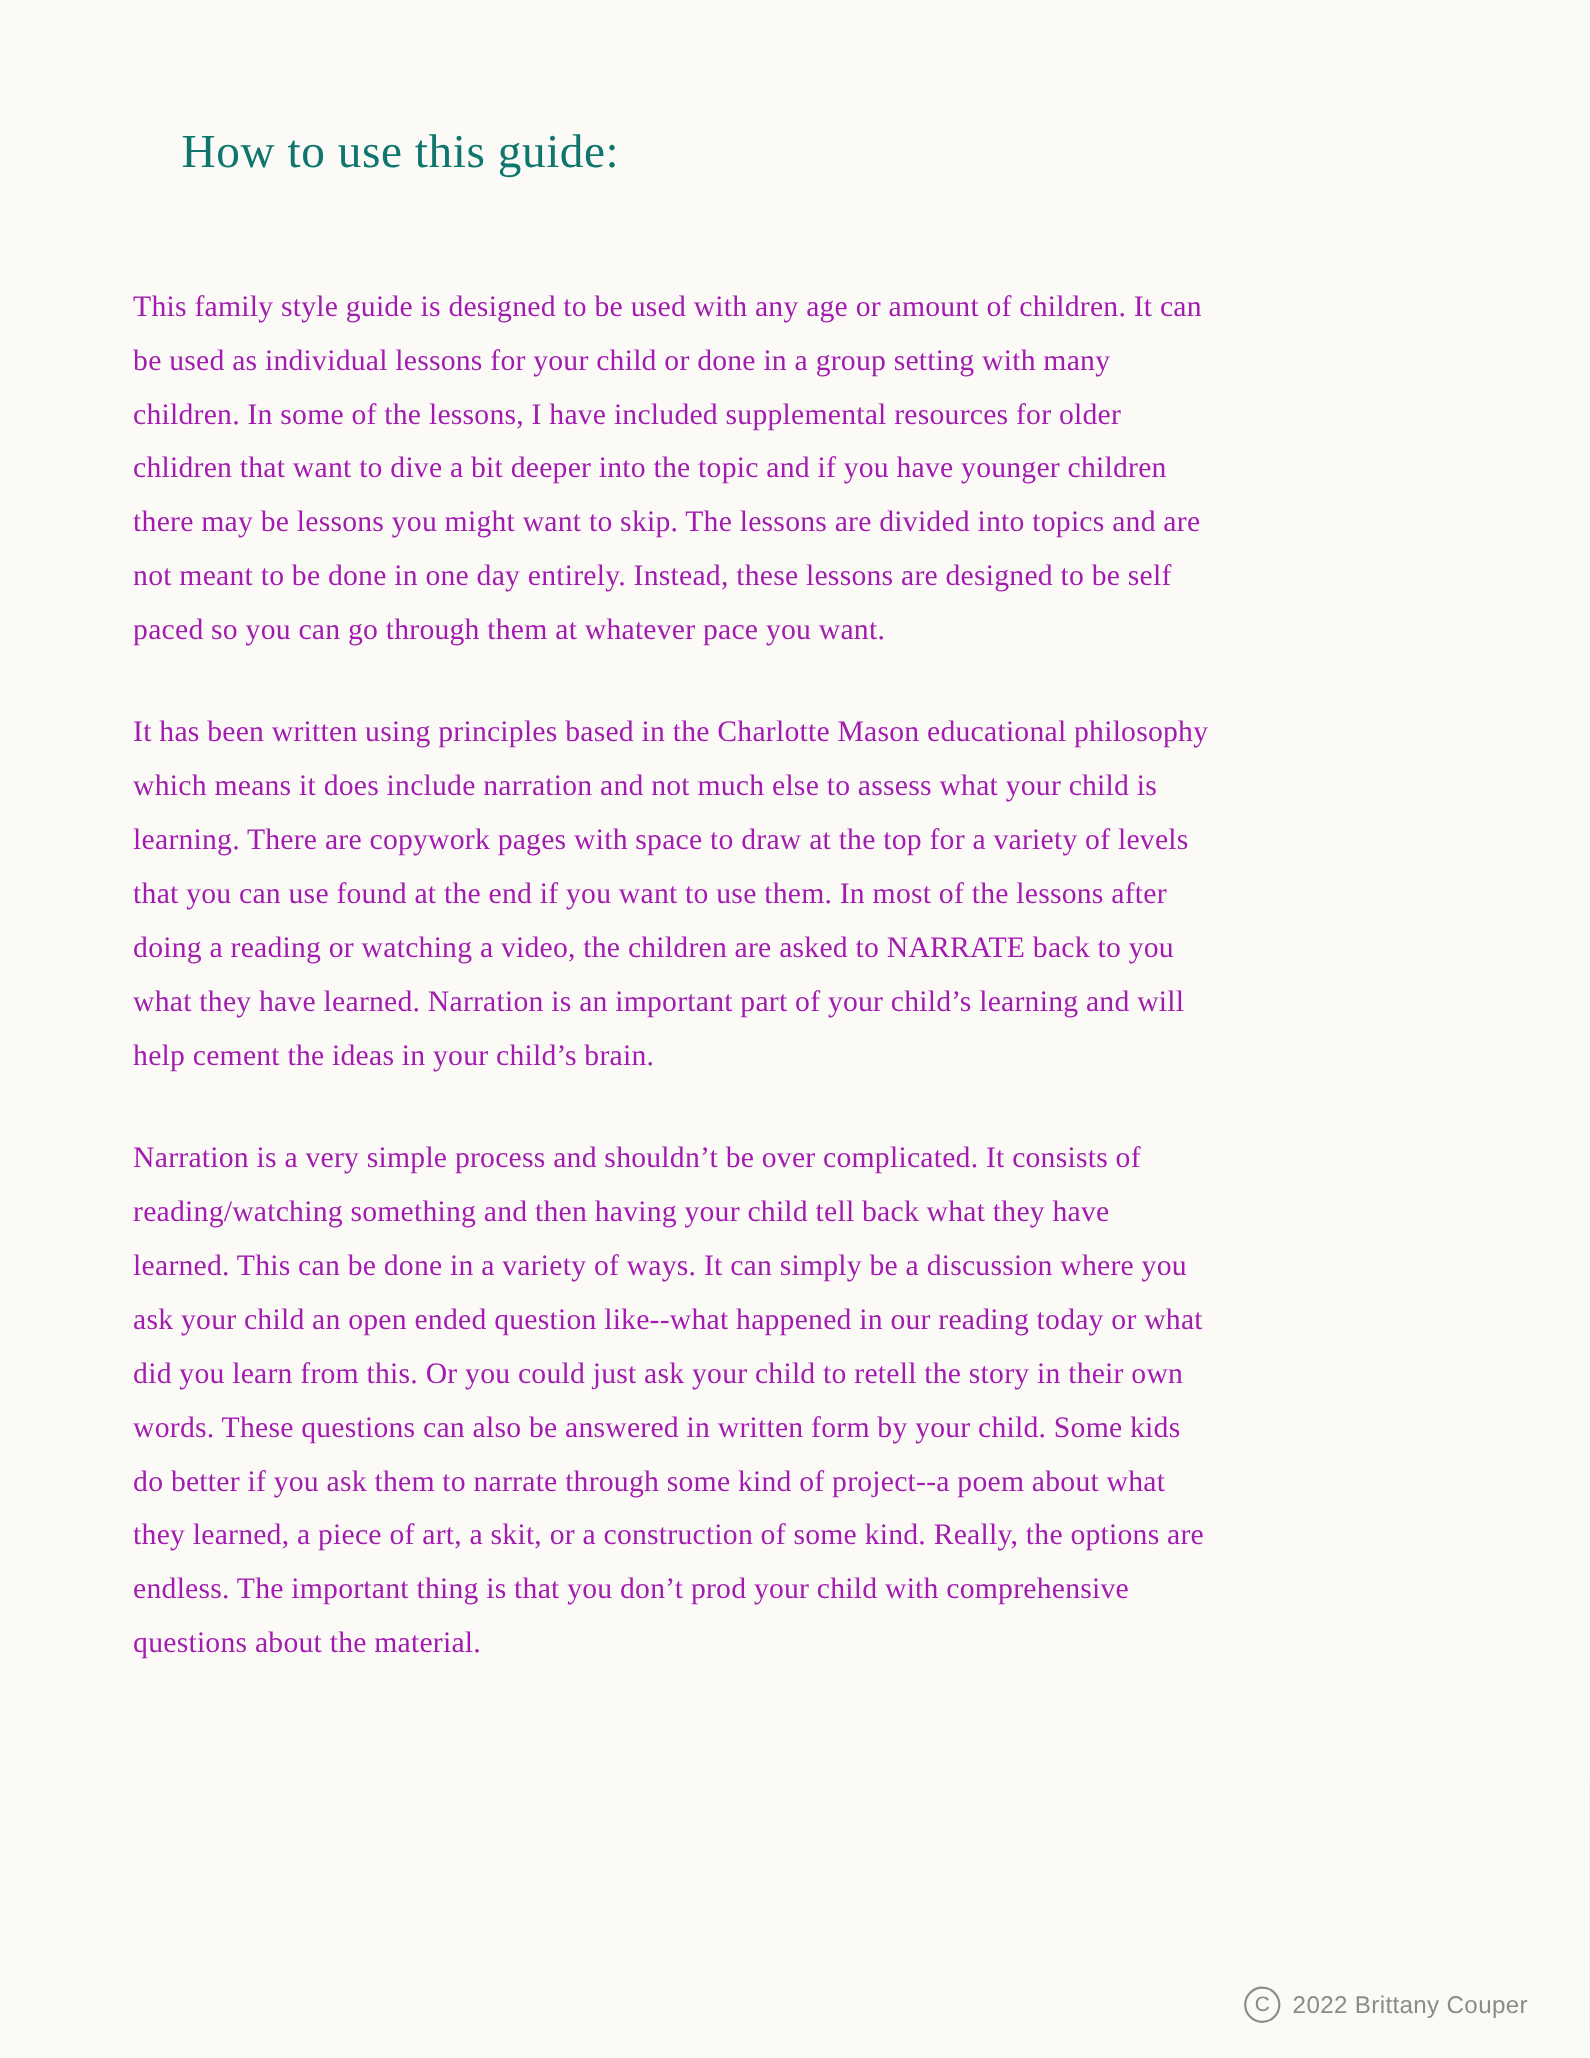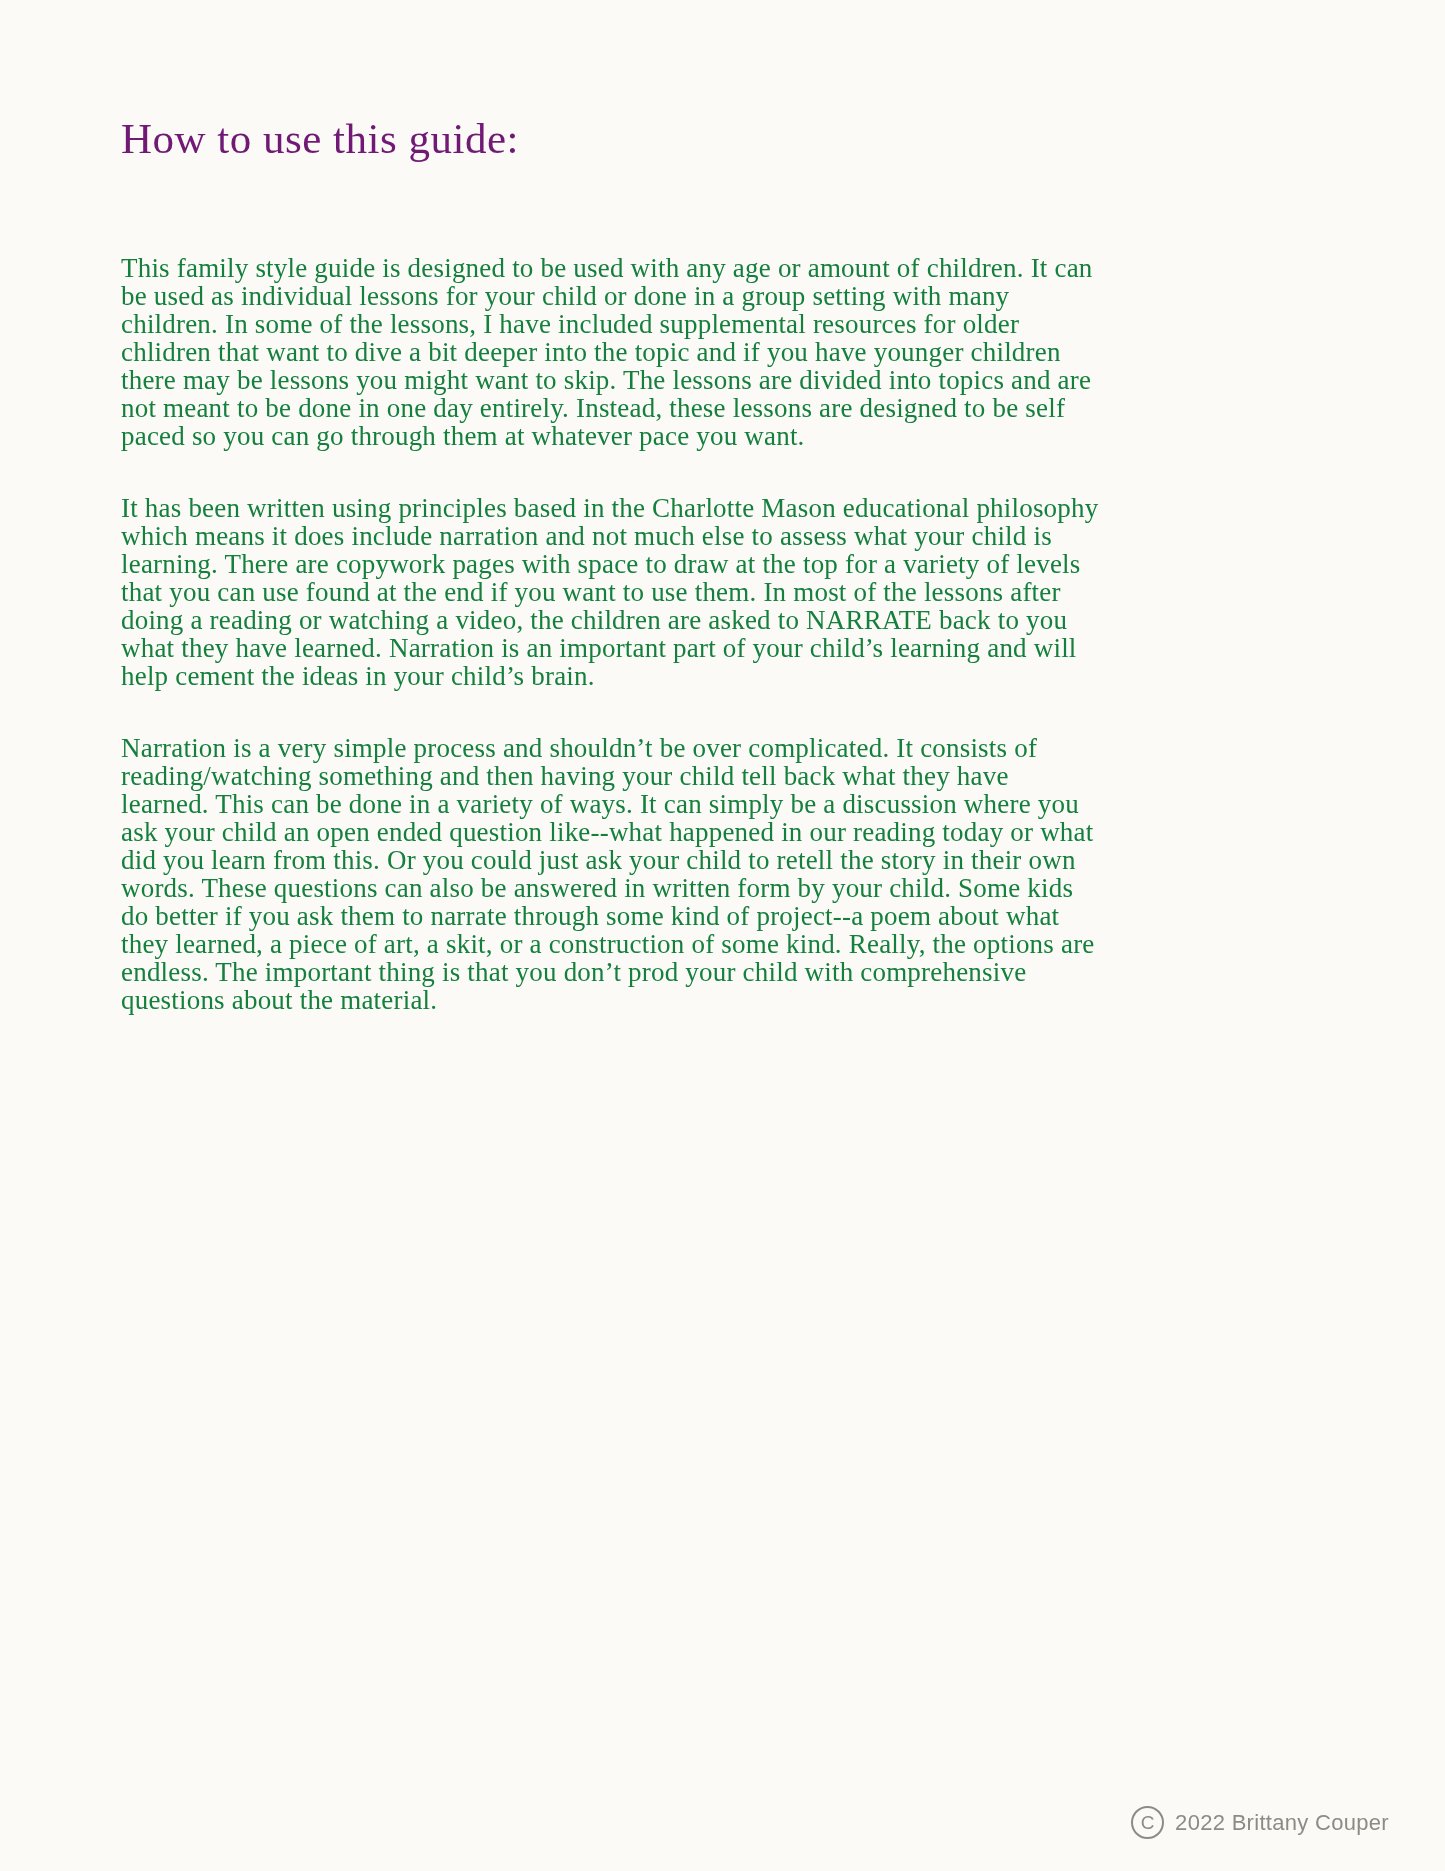--- a/index.html
+++ b/index.html
@@ -23,28 +23,29 @@
     left: 121px;
     top: 112px;
     width: 978px;
   }
 
   .doc-title {
     font-size: 43px;
     font-weight: 400;
     line-height: 1.25;
     letter-spacing: 0.5px;
-    color: #701a75;
+    color: #0f766e;
     margin-bottom: 88px;
+    margin-left: 44px;
   }
 
   .doc-paragraph {
     font-size: 27px;
-    line-height: 28px;
-    color: #15803d;
+    line-height: 49px;
+    color: #a21caf;
     letter-spacing: 0.2px;
     margin-bottom: 44px;
     text-align: left;
   }
 
   .doc-paragraph:last-child {
     margin-bottom: 0;
   }
 
   .footer {

